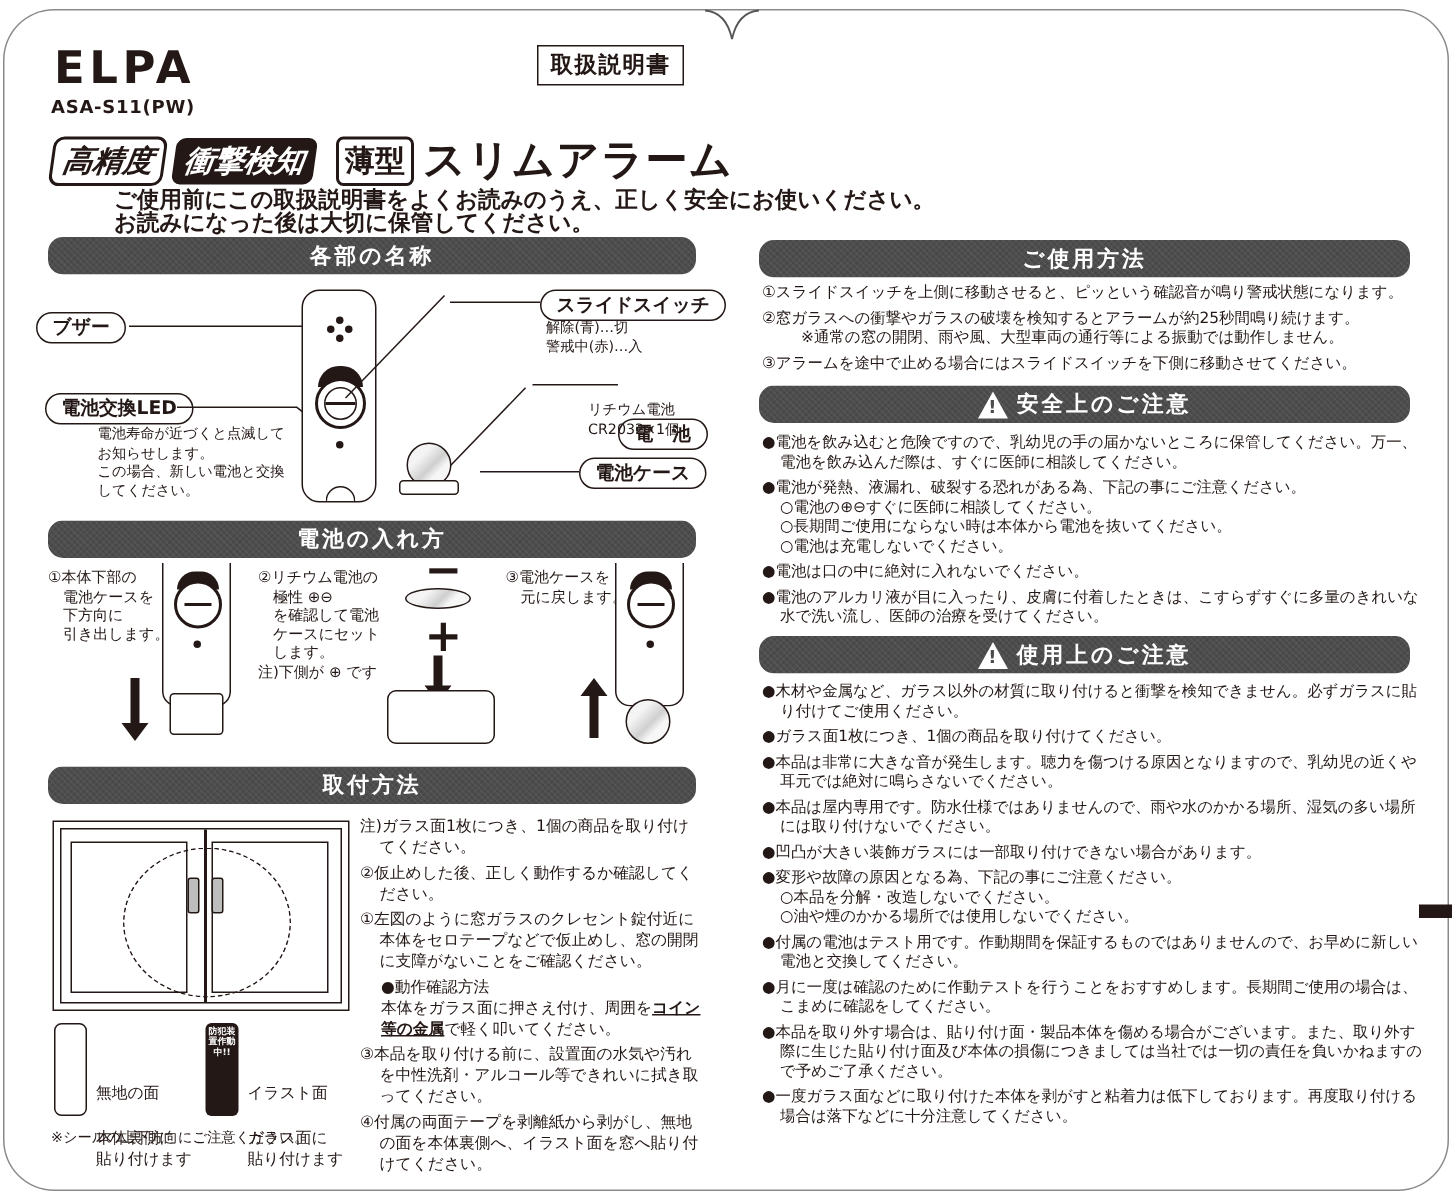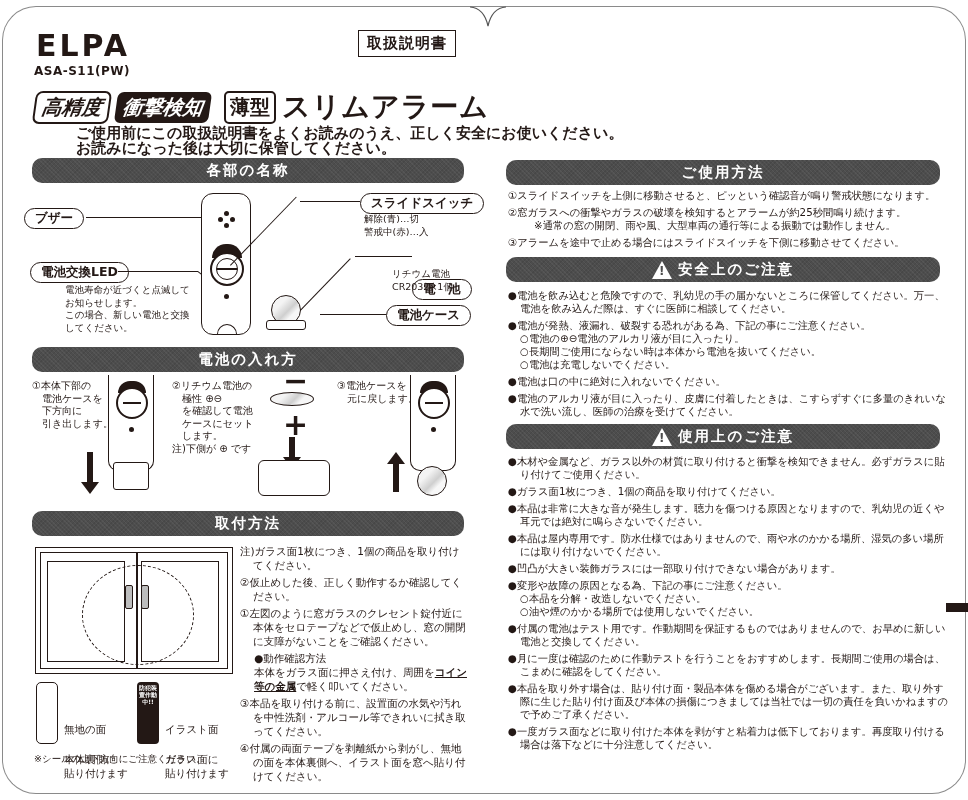--- a/index.html
+++ b/index.html
@@ -238,21 +238,21 @@
   <p>③アラームを途中で止める場合にはスライドスイッチを下側に移動させてください。</p>
 </div>
 
 <div class="sec-head sec-right" style="top:257px">
   <span class="warn-tri"></span>
   <span>安全上のご注意</span>
 </div>
 <div class="usage" style="top:289px;">
   <p>●電池を飲み込むと危険ですので、乳幼児の手の届かないところに保管してください。万一、電池を飲み込んだ際は、すぐに医師に相談してください。</p>
   <p style="margin-bottom:4px">●電池が発熱、液漏れ、破裂する恐れがある為、下記の事にご注意ください。</p>
-  <p class="circ" style="margin-bottom:4px">○電池の⊕⊖電池のアルカリ液が目に入ったり。</p>
+  <p class="circ" style="margin-bottom:4px">○電池の⊕⊖すぐに医師に相談してください。</p>
   <p class="circ" style="margin-bottom:4px">○長期間ご使用にならない時は本体から電池を抜いてください。</p>
   <p class="circ">○電池は充電しないでください。</p>
   <p>●電池は口の中に絶対に入れないでください。</p>
   <p>●電池のアルカリ液が目に入ったり、皮膚に付着したときは、こすらずすぐに多量のきれいな水で洗い流し、医師の治療を受けてください。</p>
 </div>
 
 <div class="sec-head sec-right" style="top:424px">
   <span class="warn-tri"></span>
   <span>使用上のご注意</span>
 </div>

